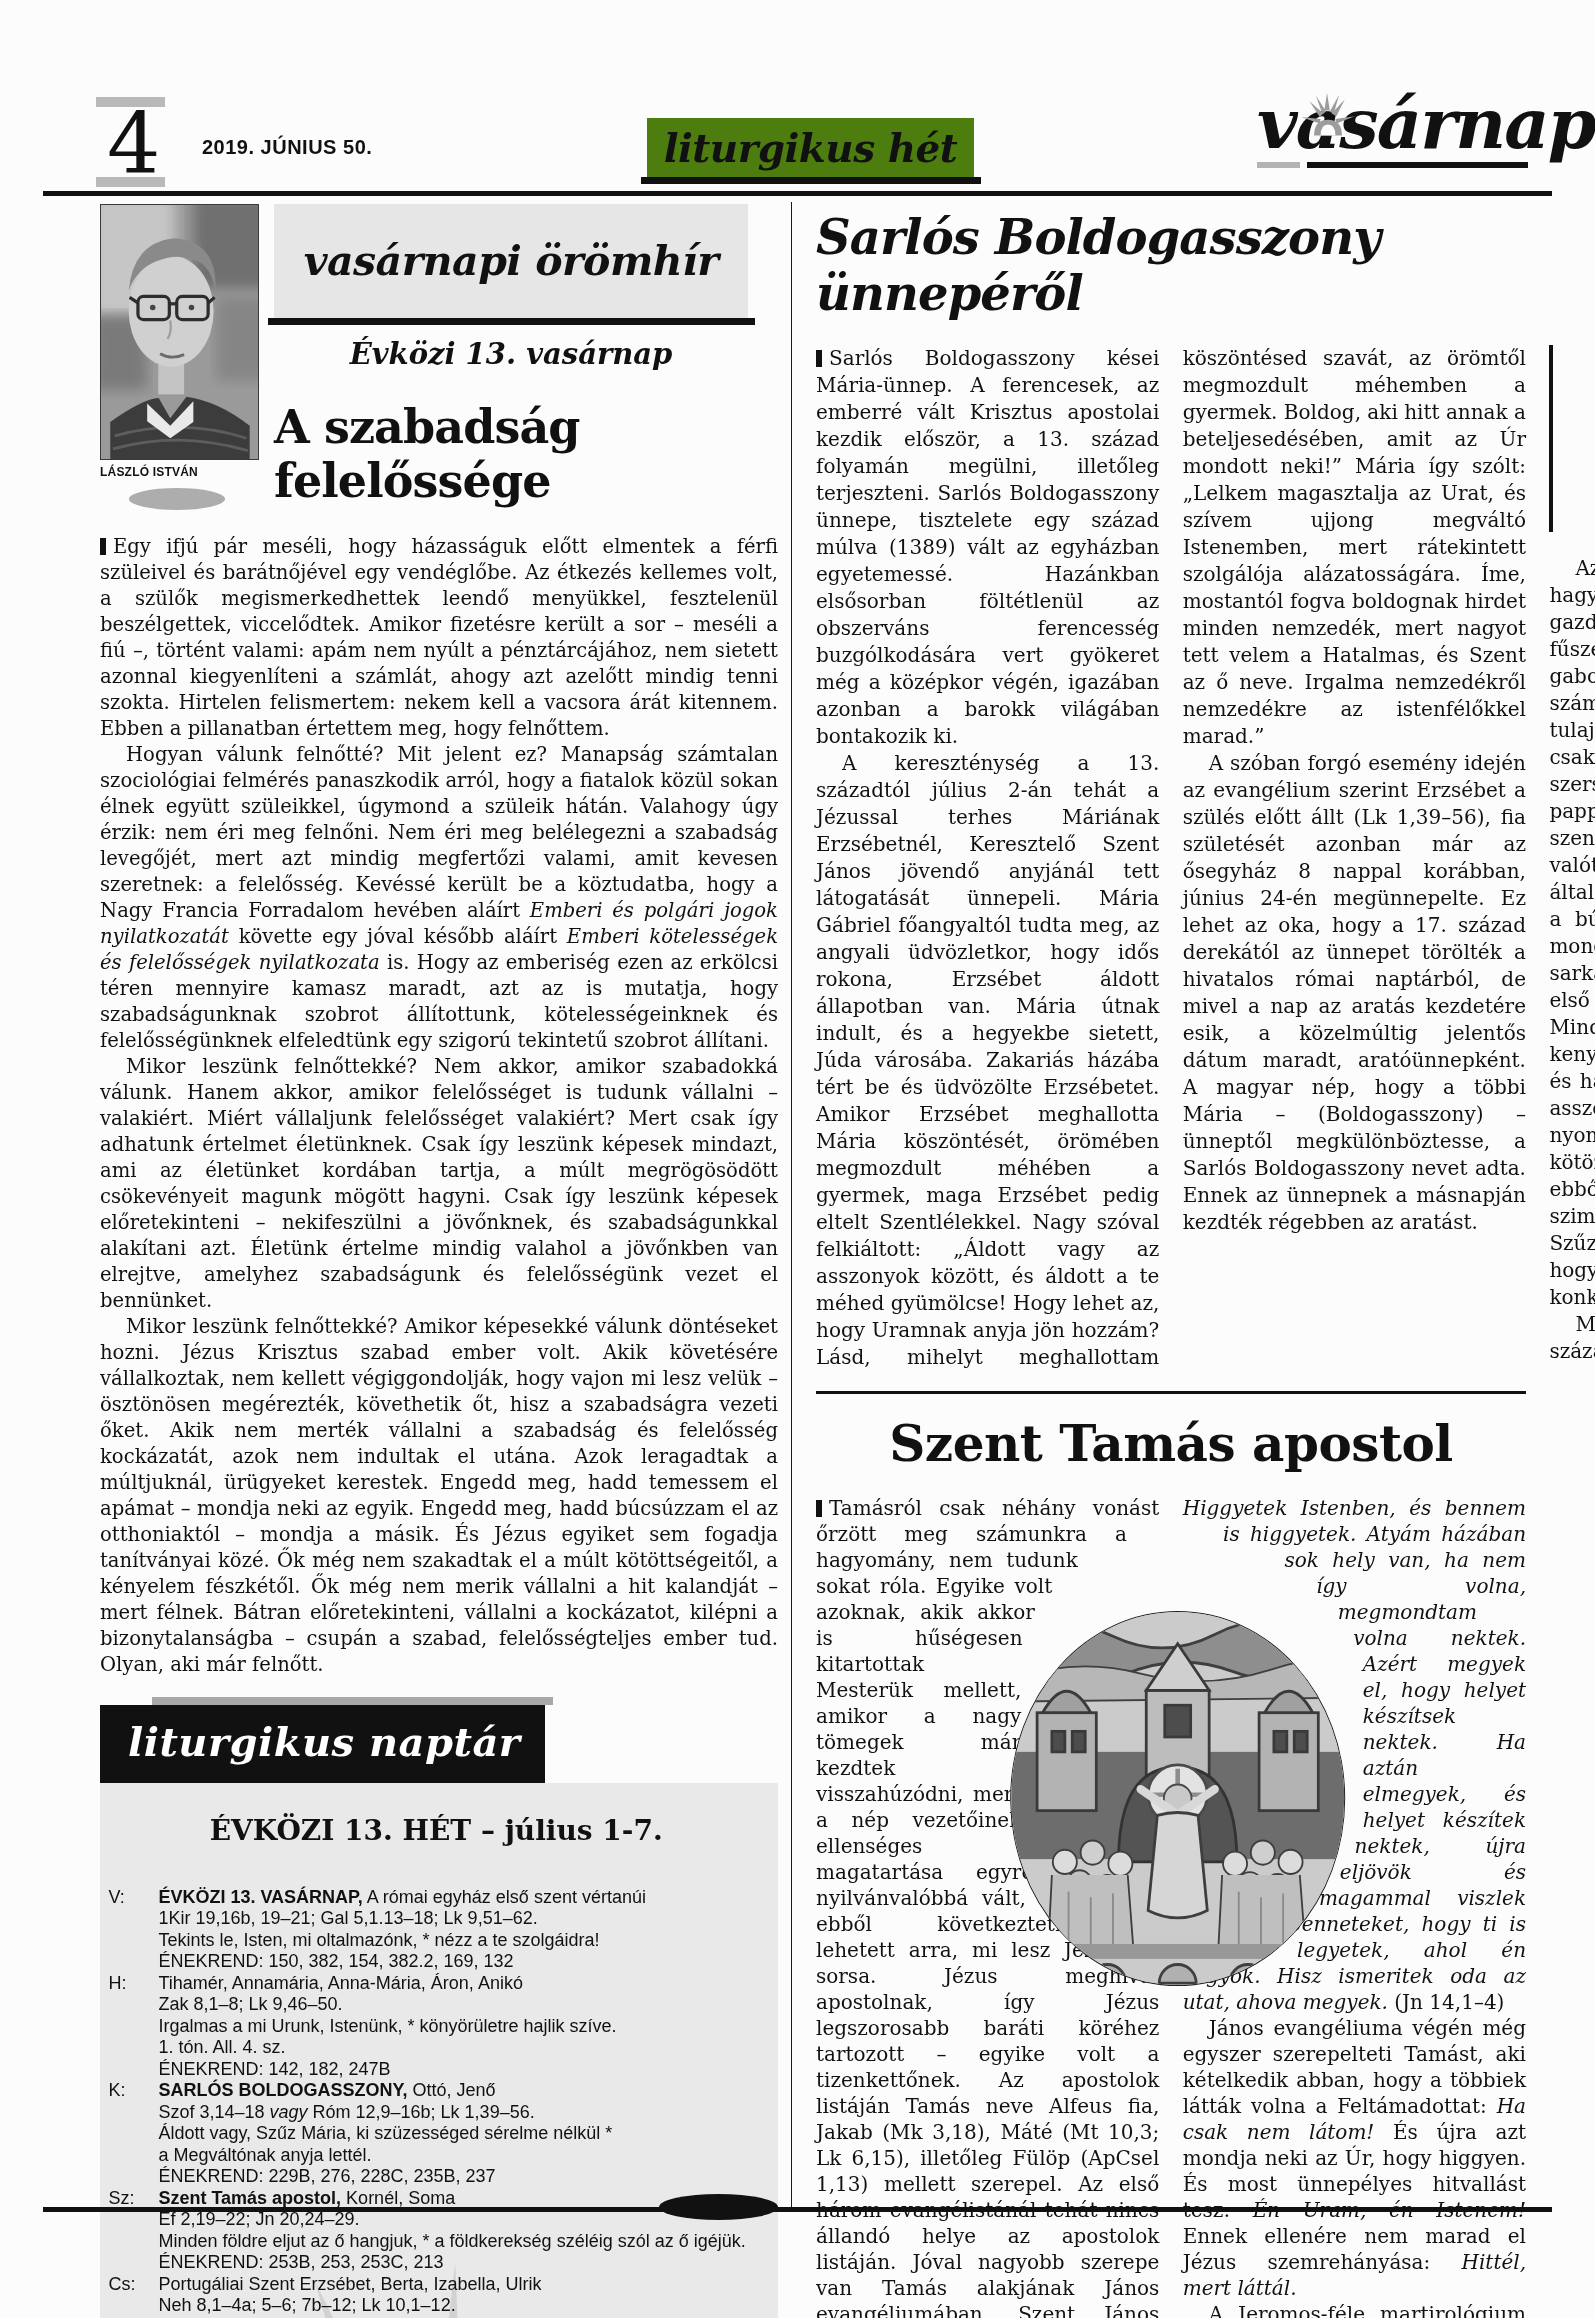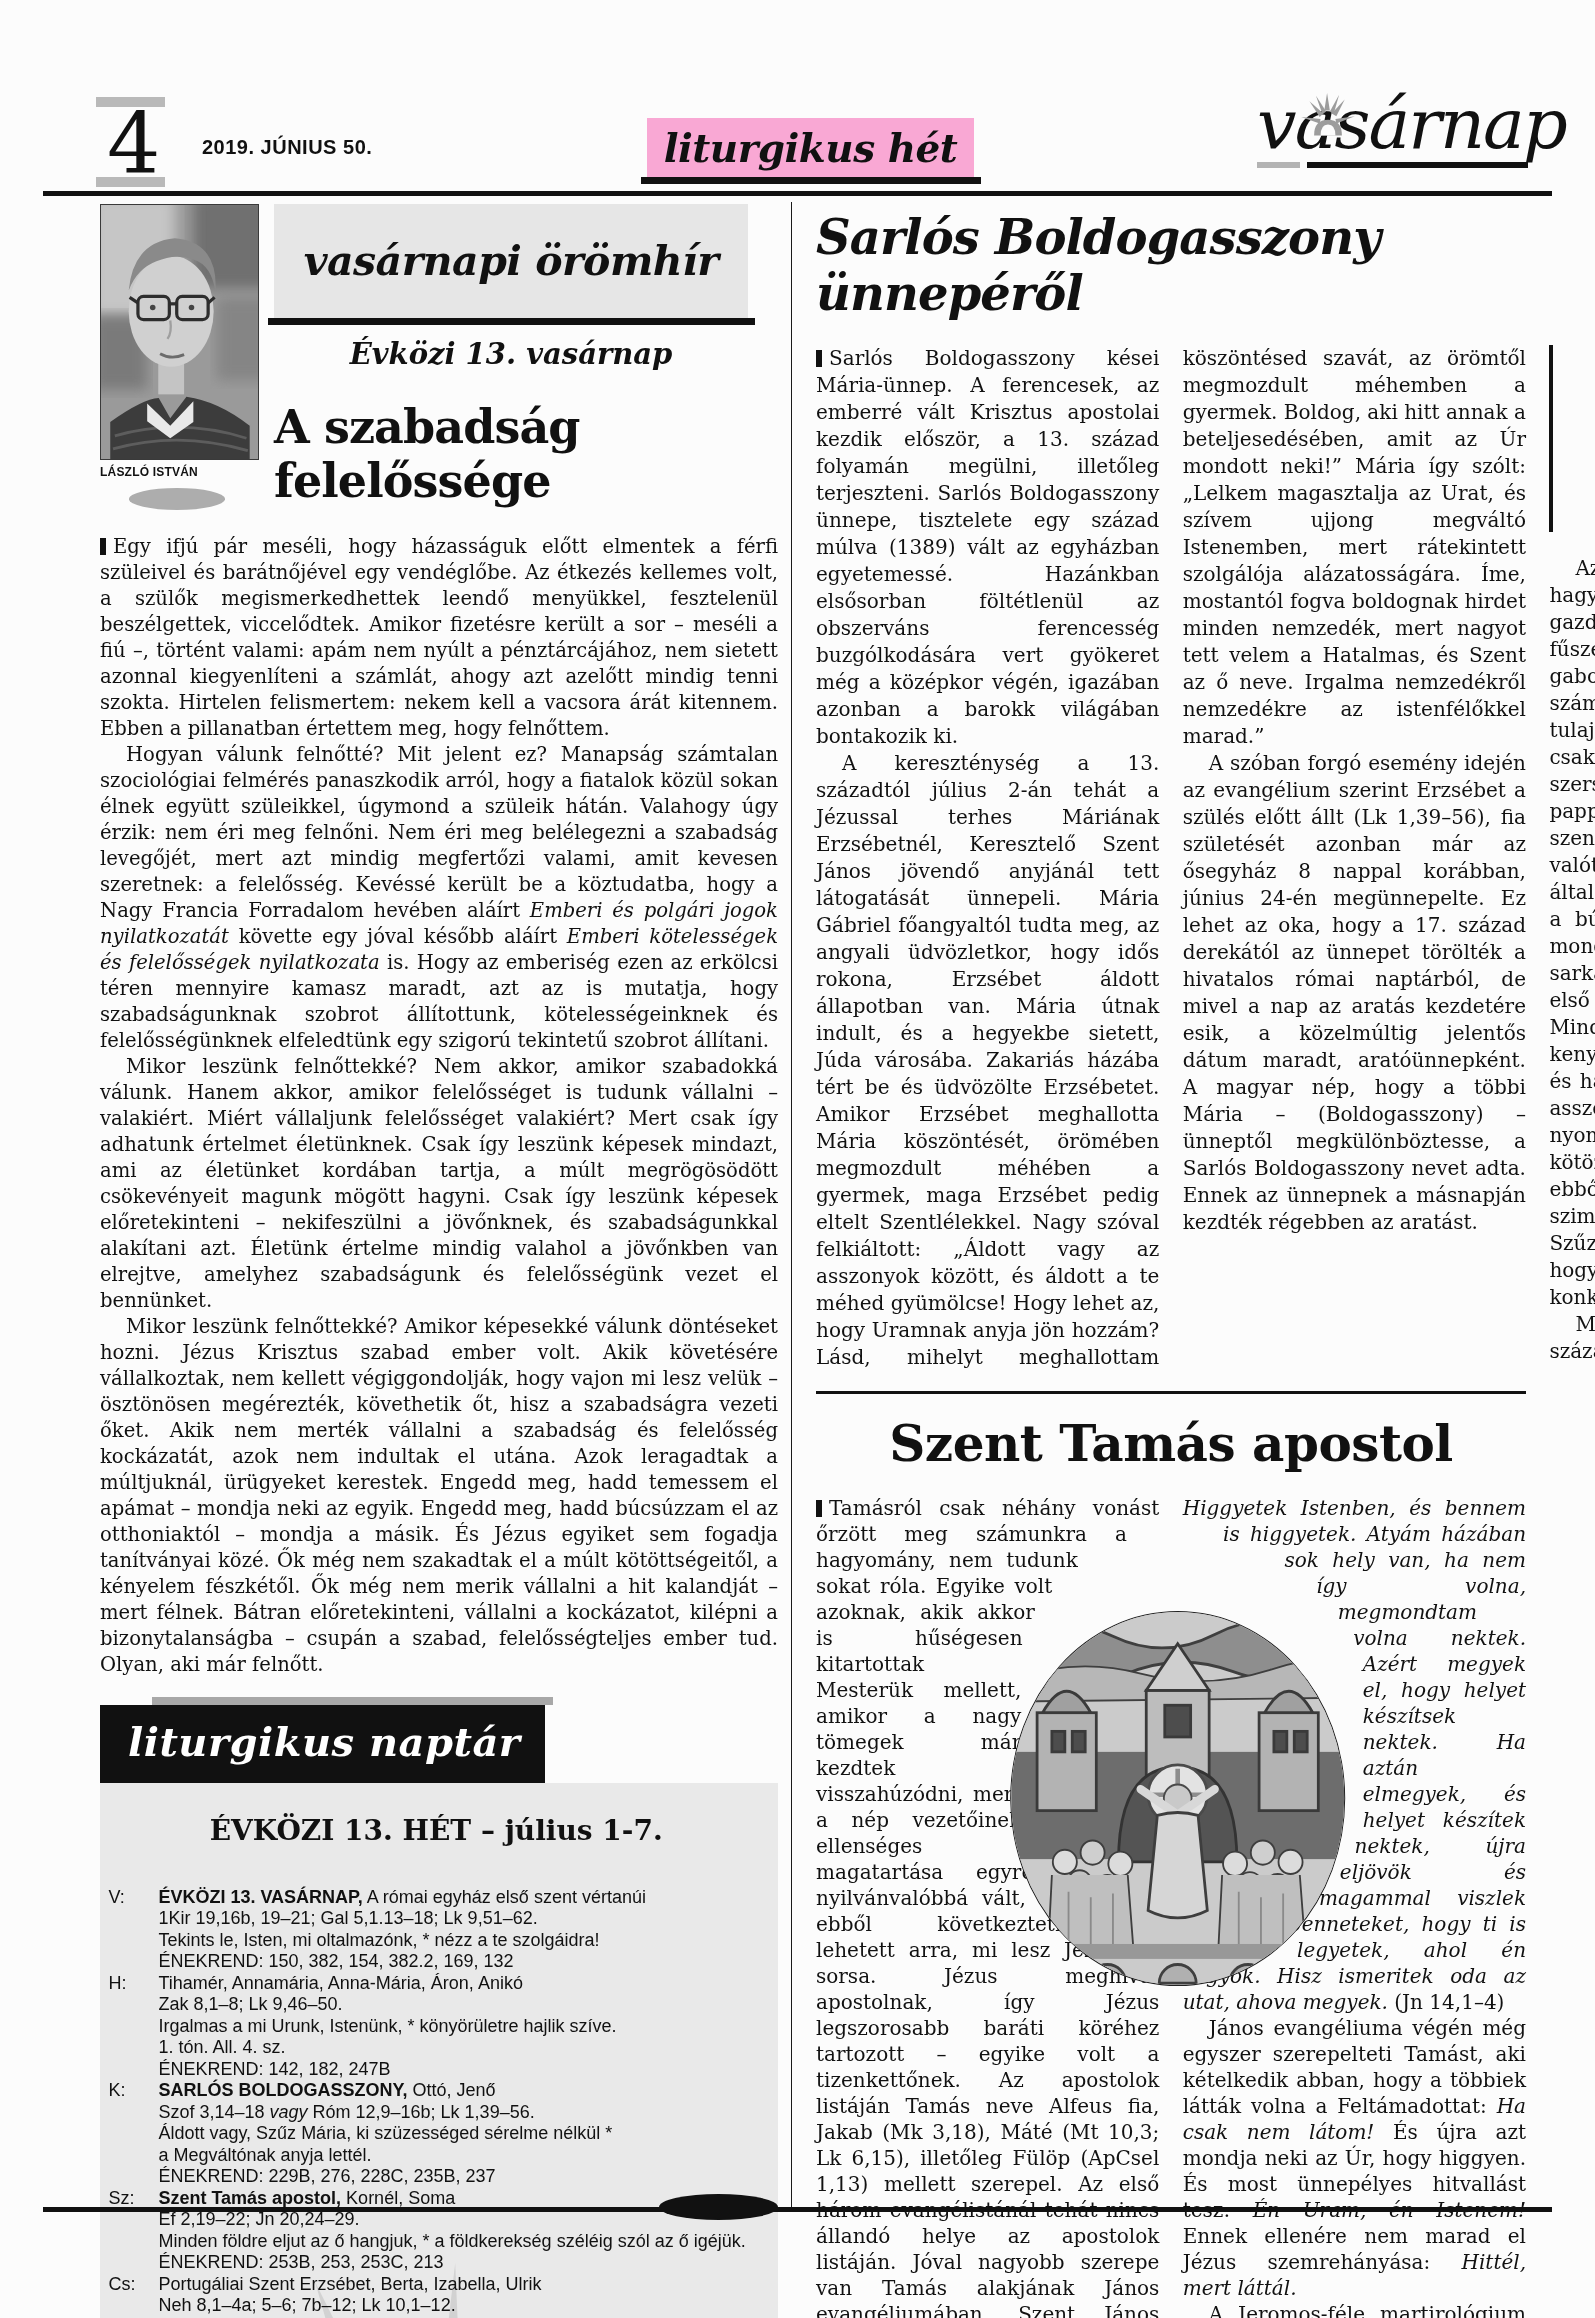--- a/index.html
+++ b/index.html
@@ -5,27 +5,27 @@
   *{box-sizing:border-box;margin:0;padding:0}
   html,body{background:#888}
   .page{position:relative;width:1595px;height:2319px;margin:0 auto;background:#fcfcfc;color:#111;
         font-family:"DejaVu Serif",serif;overflow:hidden}
   
   .hbar{position:absolute;background:#b9b9b9;width:69px;height:10.3px;left:96px}
   .hbar.top{top:97px}.hbar.bot{top:177px}
   .pagenum{position:absolute;left:107px;top:102px;font-size:84px;line-height:1;font-family:"DejaVu Serif",serif}
   .pagedate{position:absolute;left:202px;top:136px;font-family:"Liberation Sans",sans-serif;
             font-weight:bold;font-size:20px;letter-spacing:0.5px}
-  .section-banner{position:absolute;left:647px;top:118px;width:327px;height:59px;background:#f9a8d4;
+  .section-banner{position:absolute;left:647px;top:118px;width:327px;height:59px;background:#4d7c0f;
             display:flex;align-items:center;justify-content:center;font-style:italic;font-weight:bold;
             font-size:39px;letter-spacing:-0.5px}
   .section-banner::after{content:"";position:absolute;left:-6.5px;right:-6.5px;bottom:-7px;height:7px;background:#111}
   .logo{position:absolute;left:1257px;top:89px;width:271px}
   .logo-burst{position:absolute;left:43px;top:3.7px;width:56px;height:44px}
-  .logo-text{font-size:70px;line-height:1;font-style:italic;font-weight:normal;letter-spacing:-1.9px;display:block;text-align:right}
+  .logo-text{font-size:70px;line-height:1;font-style:italic;font-weight:bold;letter-spacing:-1.9px;display:block;text-align:right}
   .logo-line{position:relative;height:6px;margin-top:2.8px}
   .logo-line .g{position:absolute;left:0;width:43px;height:6px;background:#b3b3b3}
   .logo-line .b{position:absolute;left:50px;right:0;height:6px;background:#111}
   .header-rule{position:absolute;left:43px;right:43px;top:191px;height:5.1px;background:#111}
   
   .content{position:absolute;left:100px;right:69px;top:204px;display:flex}
   .left-col{width:678px;flex:none}
   .right-col{flex:1;padding-left:38px}
   .v-divider{position:absolute;left:791px;top:202px;width:1.4px;height:2006px;background:#1a1a1a}
   

